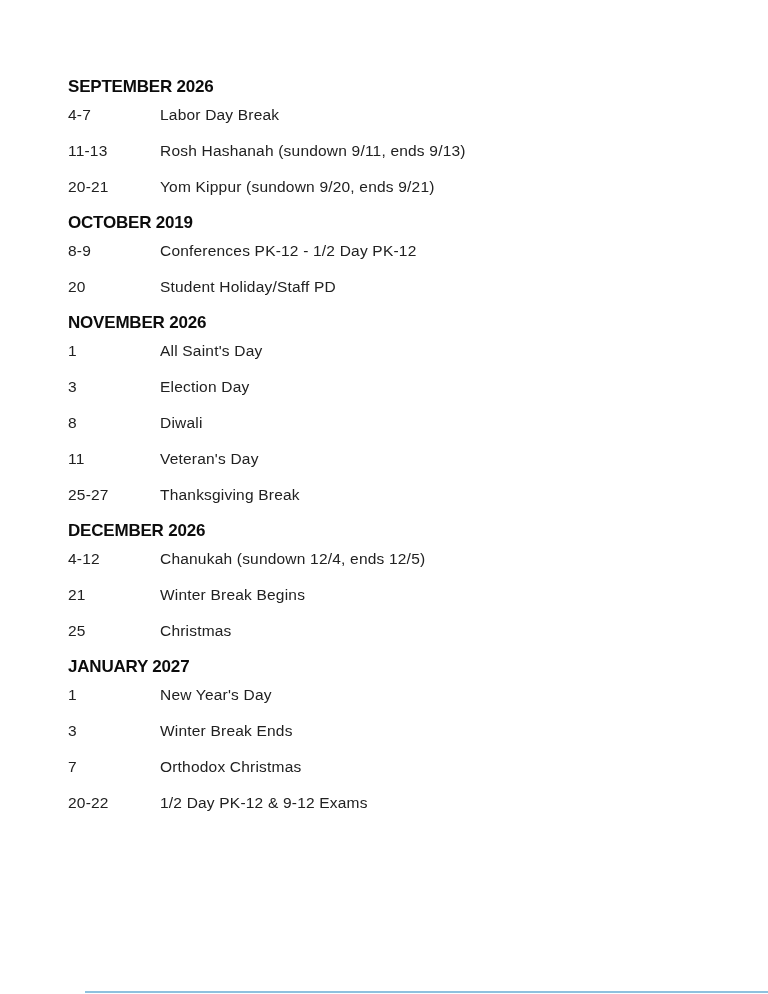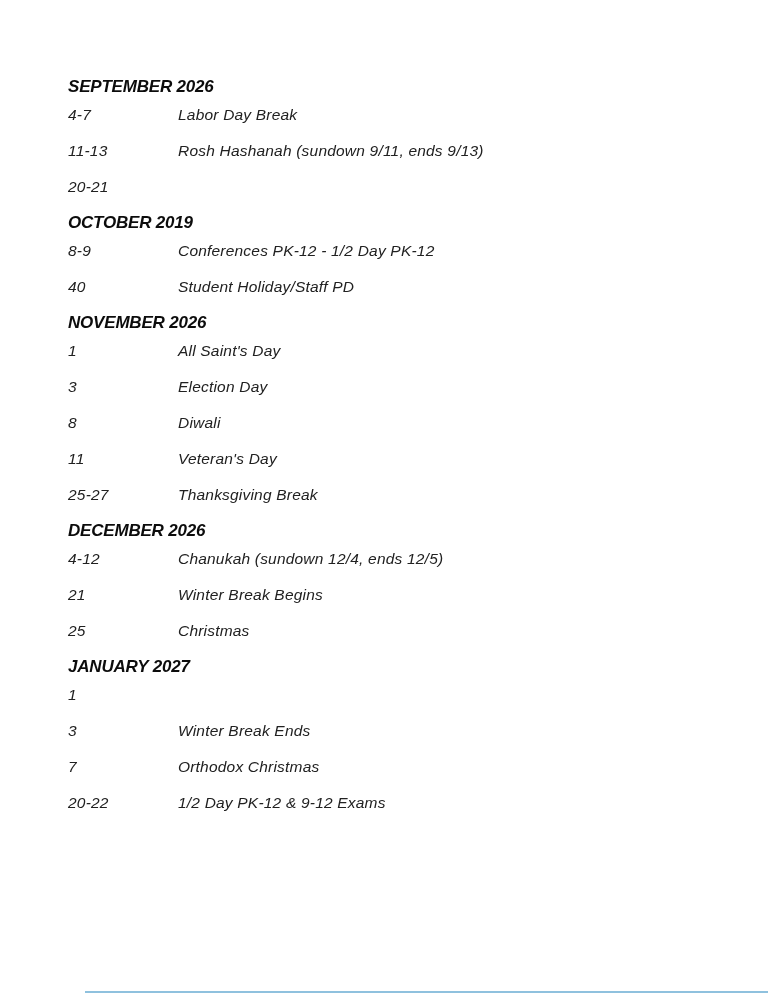--- a/index.html
+++ b/index.html
@@ -8,21 +8,20 @@
     background: #ffffff;
     font-family: "Liberation Sans", sans-serif;
     position: relative;
     overflow: hidden;
   }
   .calendar {
     padding: 76px 40px 0 68px;
   }
   .month-section {
     margin-bottom: 8px;
-    font-style: italic;
   }
   .month-heading {
     font-size: 17px;
     font-weight: 800;
     letter-spacing: -0.2px;
     color: #0c0c0c;
     line-height: 22px;
     margin-bottom: 6px;
   }
   .event-row {
@@ -33,21 +32,20 @@
     font-size: 15.5px;
     letter-spacing: 0.2px;
     color: #212121;
   }
   .event-date {
     flex: 0 0 92px;
     width: 92px;
   }
   .event-label {
     flex: 1 1 auto;
-    margin-left: 18px;
   }
   .footer-accent-line {
     position: absolute;
     left: 85px;
     right: 0;
     bottom: 1px;
     height: 2px;
     background: #8fc1de;
   }
 </style>
@@ -61,30 +59,31 @@
         <div class="event-row">
           <span class="event-date">4-7</span>
           <span class="event-label">Labor Day Break</span>
         </div>
         <div class="event-row">
           <span class="event-date">11-13</span>
           <span class="event-label">Rosh Hashanah (sundown 9/11, ends 9/13)</span>
         </div>
         <div class="event-row">
           <span class="event-date">20-21</span>
+          <span class="event-label">Yom Kippur (sundown 9/20, ends 9/21)</span>
         </div>
       </section>
       <section class="month-section">
         <h2 class="month-heading">OCTOBER 2019</h2>
         <div class="event-row">
           <span class="event-date">8-9</span>
           <span class="event-label">Conferences PK-12 - 1/2 Day PK-12</span>
         </div>
         <div class="event-row">
-          <span class="event-date">40</span>
+          <span class="event-date">20</span>
           <span class="event-label">Student Holiday/Staff PD</span>
         </div>
       </section>
       <section class="month-section">
         <h2 class="month-heading">NOVEMBER 2026</h2>
         <div class="event-row">
           <span class="event-date">1</span>
           <span class="event-label">All Saint's Day</span>
         </div>
         <div class="event-row">
@@ -116,20 +115,21 @@
         </div>
         <div class="event-row">
           <span class="event-date">25</span>
           <span class="event-label">Christmas</span>
         </div>
       </section>
       <section class="month-section">
         <h2 class="month-heading">JANUARY 2027</h2>
         <div class="event-row">
           <span class="event-date">1</span>
+          <span class="event-label">New Year's Day</span>
         </div>
         <div class="event-row">
           <span class="event-date">3</span>
           <span class="event-label">Winter Break Ends</span>
         </div>
         <div class="event-row">
           <span class="event-date">7</span>
           <span class="event-label">Orthodox Christmas</span>
         </div>
         <div class="event-row">

